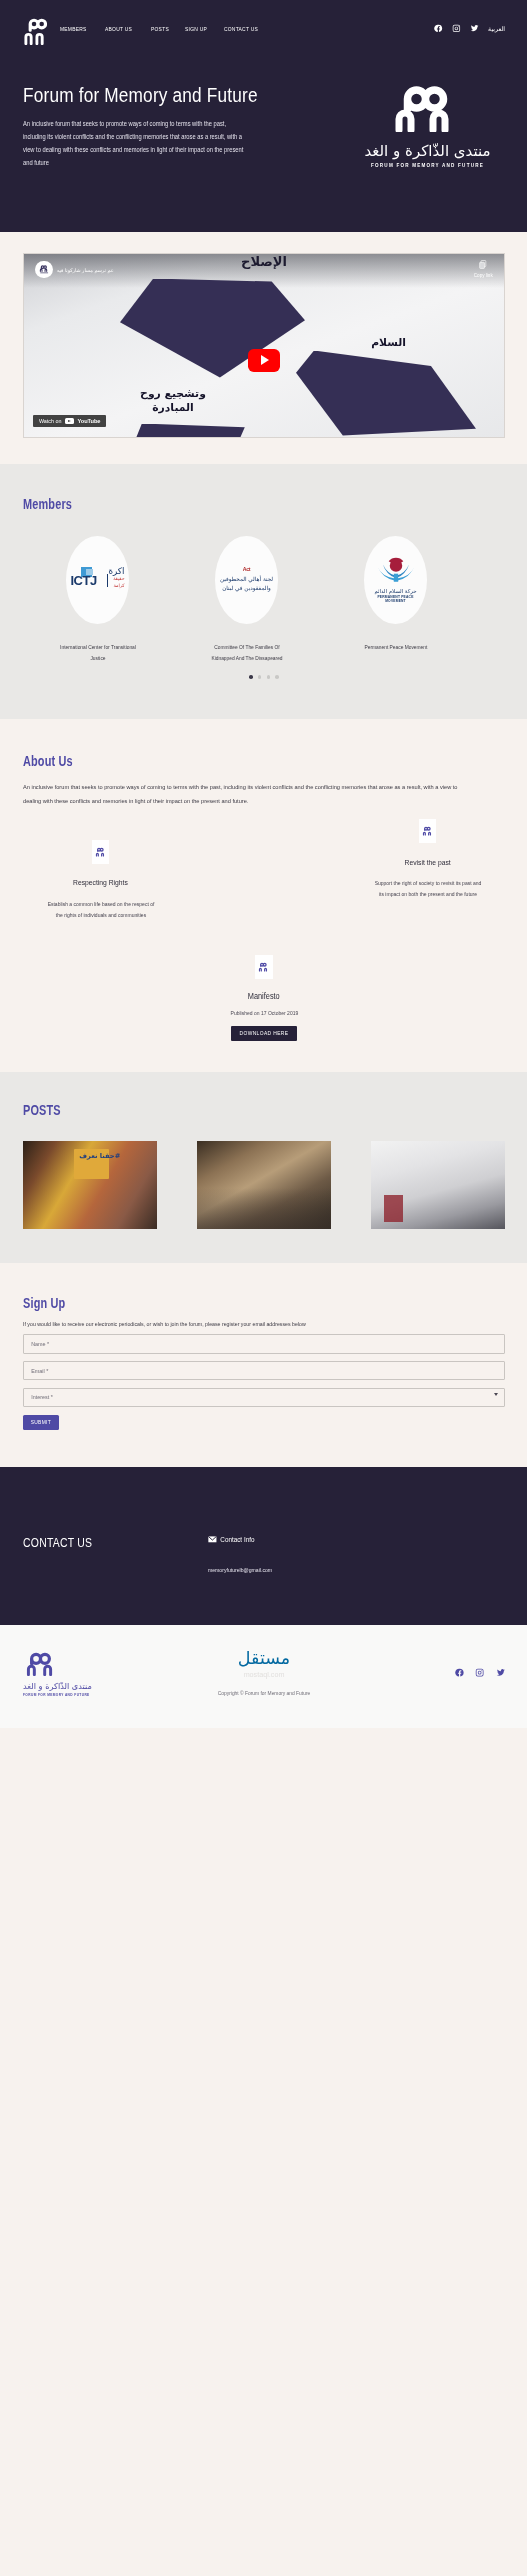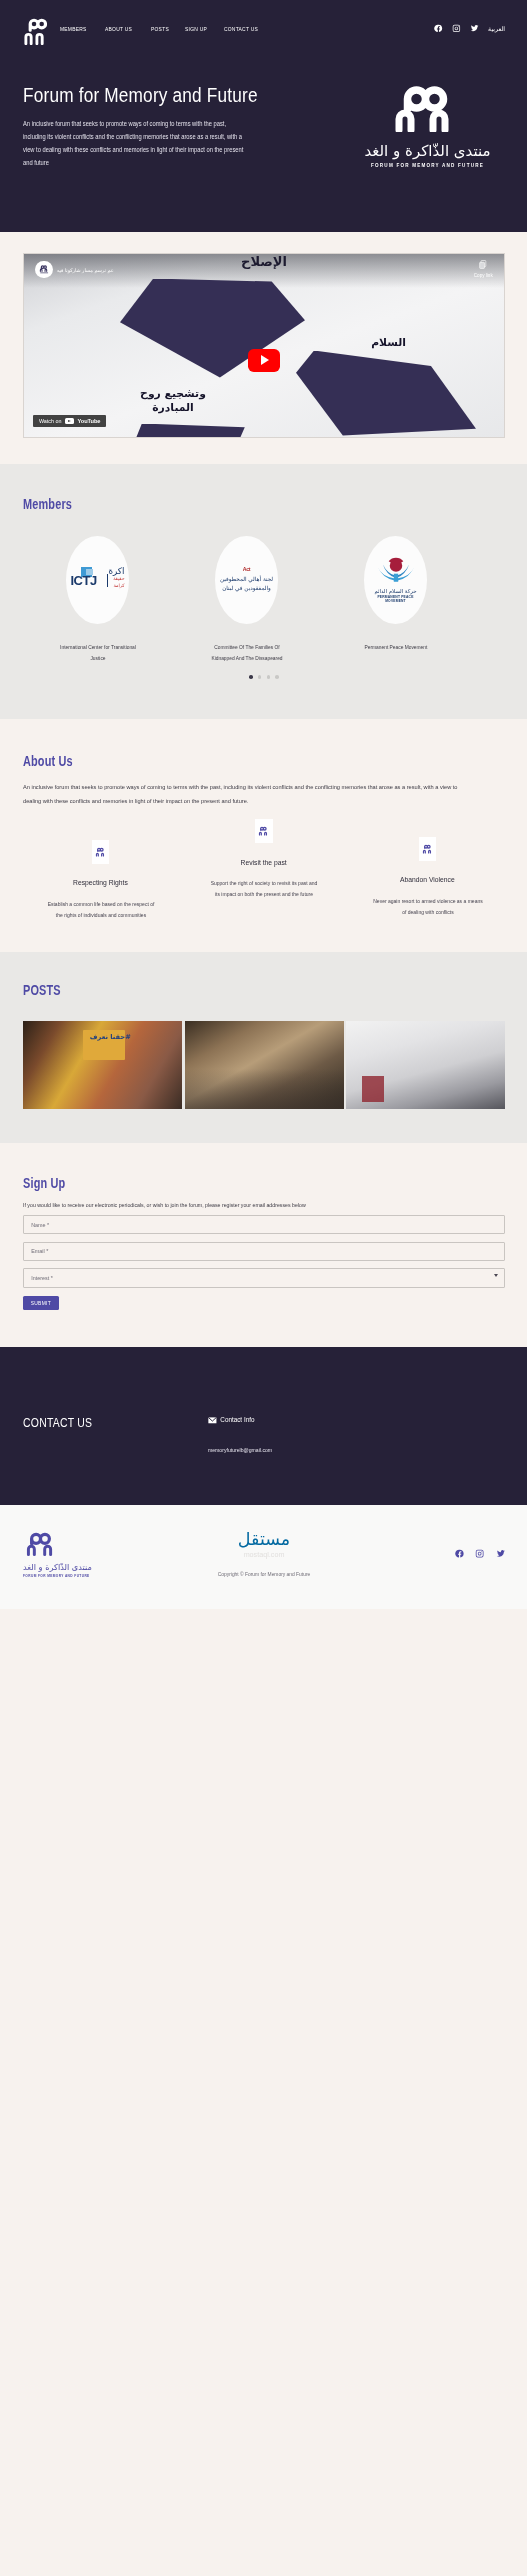--- a/index.html
+++ b/index.html
@@ -216,21 +216,21 @@
   .man-btn {
     margin-top:10.3px; background:#262138; color:#fff; border:none;
     padding:4.6px 8.2px; font-size:4.9px; letter-spacing:0.4px; cursor:pointer; border-radius:1px;
     font-family:"Liberation Sans Narrow","Liberation Sans", sans-serif;
   }
 
   
   .posts-sec { background:#e9e8e6; padding:30px 23px 34px; }
   .posts-grid { display:flex; justify-content:space-between; margin-top:23px; }
   .post {
-    width:159px; height:88px; overflow:hidden; position:relative; cursor:pointer; background:#3a3632;
+    width:134px; height:88px; overflow:hidden; position:relative; cursor:pointer; background:#3a3632;
   }
   .p1 { background:linear-gradient(120deg,#2c2118 0%,#7a4a2c 18%,#d8a838 38%,#b5663c 58%,#8a5a46 78%,#3a2c24 100%); }
   .p1::after {
     content:""; position:absolute; left:38%; top:10%; width:26%; height:34%;
     background:#e0a93a; border-radius:1px;
   }
   .p1 .ar { position:absolute; left:42%; top:13%; color:#24417d; font-size:6.7px; direction:rtl;
     font-family:"DejaVu Sans",sans-serif; z-index:3; line-height:1.4; font-weight:bold; }
   .p2 { background:linear-gradient(150deg,#3a2e22 0%,#8c7254 25%,#b79d79 45%,#6d5a46 68%,#2e2820 100%); }
   .p2::after {
@@ -507,37 +507,38 @@
             <g stroke="#4f4aa5" stroke-width="16" fill="none" stroke-linecap="round">
               <path d="M20 130 V108 a12 12 0 0 1 24 0 V130"></path>
               <path d="M88 130 V108 a12 12 0 0 1 24 0 V130"></path>
             </g>
           </svg>
         </span>
         <div class="feat-ttl">Revisit the past</div>
         <div class="feat-txt">Support the right of society to revisit its past and its impact on both the present and the future</div>
       </div>
 
-      <div class="feat" style="margin-top:-3.1px">
-        <span class="feat-ic">
-          <svg width="11.3" height="12.4" viewBox="0 0 150 160">
-            <g fill="none" stroke="#4f4aa5" stroke-width="17" stroke-linecap="round">
-              <path d="M35 66 V46 a18 18 0 1 1 36 0 a18 18 0 1 0 36 0 a18 18 0 1 0 -36 0 a18 18 0 1 1 -36 0"></path>
-            </g>
-            <g stroke="#4f4aa5" stroke-width="16" fill="none" stroke-linecap="round">
-              <path d="M20 130 V108 a12 12 0 0 1 24 0 V130"></path>
-              <path d="M88 130 V108 a12 12 0 0 1 24 0 V130"></path>
-            </g>
-          </svg>
-        </span>
-        <div class="feat-ttl">Abandon Violence</div>
-        <div class="feat-txt">Never again resort to armed violence as a means of dealing with conflicts</div>
-      </div>
-    </div>
-
+    </div>
+
+    <div class="manifesto">
+      <span class="feat-ic">
+        <svg width="11.3" height="12.4" viewBox="0 0 150 160">
+          <g fill="none" stroke="#4f4aa5" stroke-width="17" stroke-linecap="round">
+            <path d="M35 66 V46 a18 18 0 1 1 36 0 a18 18 0 1 0 36 0 a18 18 0 1 0 -36 0 a18 18 0 1 1 -36 0"></path>
+          </g>
+          <g stroke="#4f4aa5" stroke-width="16" fill="none" stroke-linecap="round">
+            <path d="M20 130 V108 a12 12 0 0 1 24 0 V130"></path>
+            <path d="M88 130 V108 a12 12 0 0 1 24 0 V130"></path>
+          </g>
+        </svg>
+      </span>
+      <div class="man-ttl">Manifesto</div>
+      <div class="man-date">Published on 17 October 2019</div>
+      <button class="man-btn">DOWNLOAD HERE</button>
+    </div>
   </div>
 
   <div class="posts-sec">
     <div class="sec-head">POSTS</div>
     <div class="posts-grid">
       <div class="post p1">
         <span class="ar">#حقنا نعرف</span>
       </div>
       <div class="post p2"></div>
       <div class="post p3"></div>

